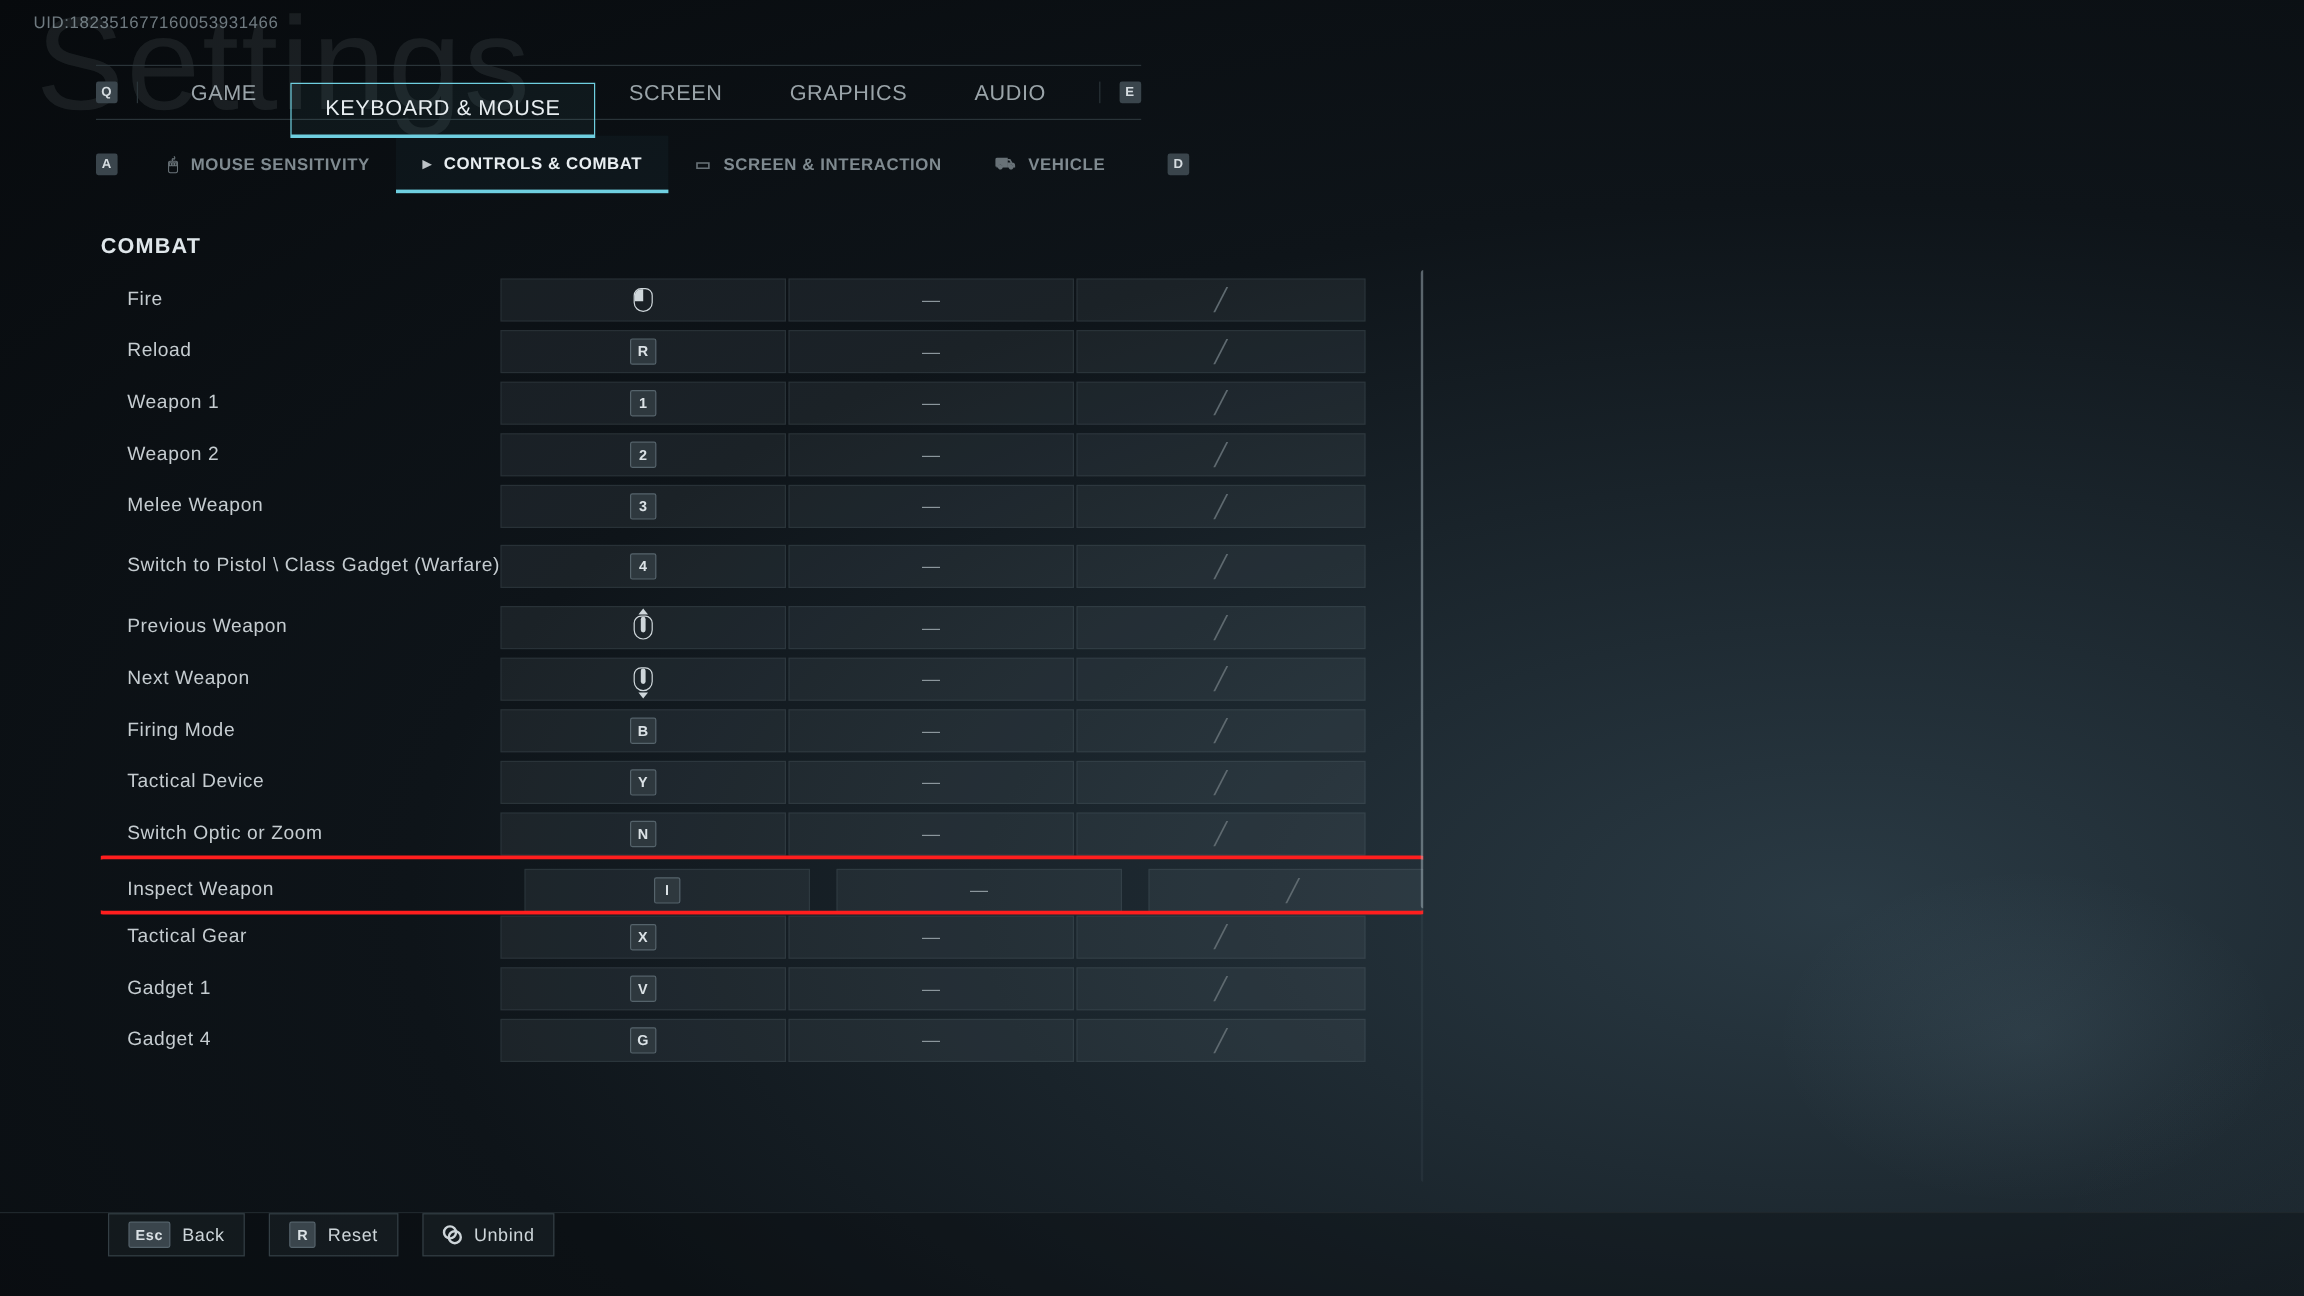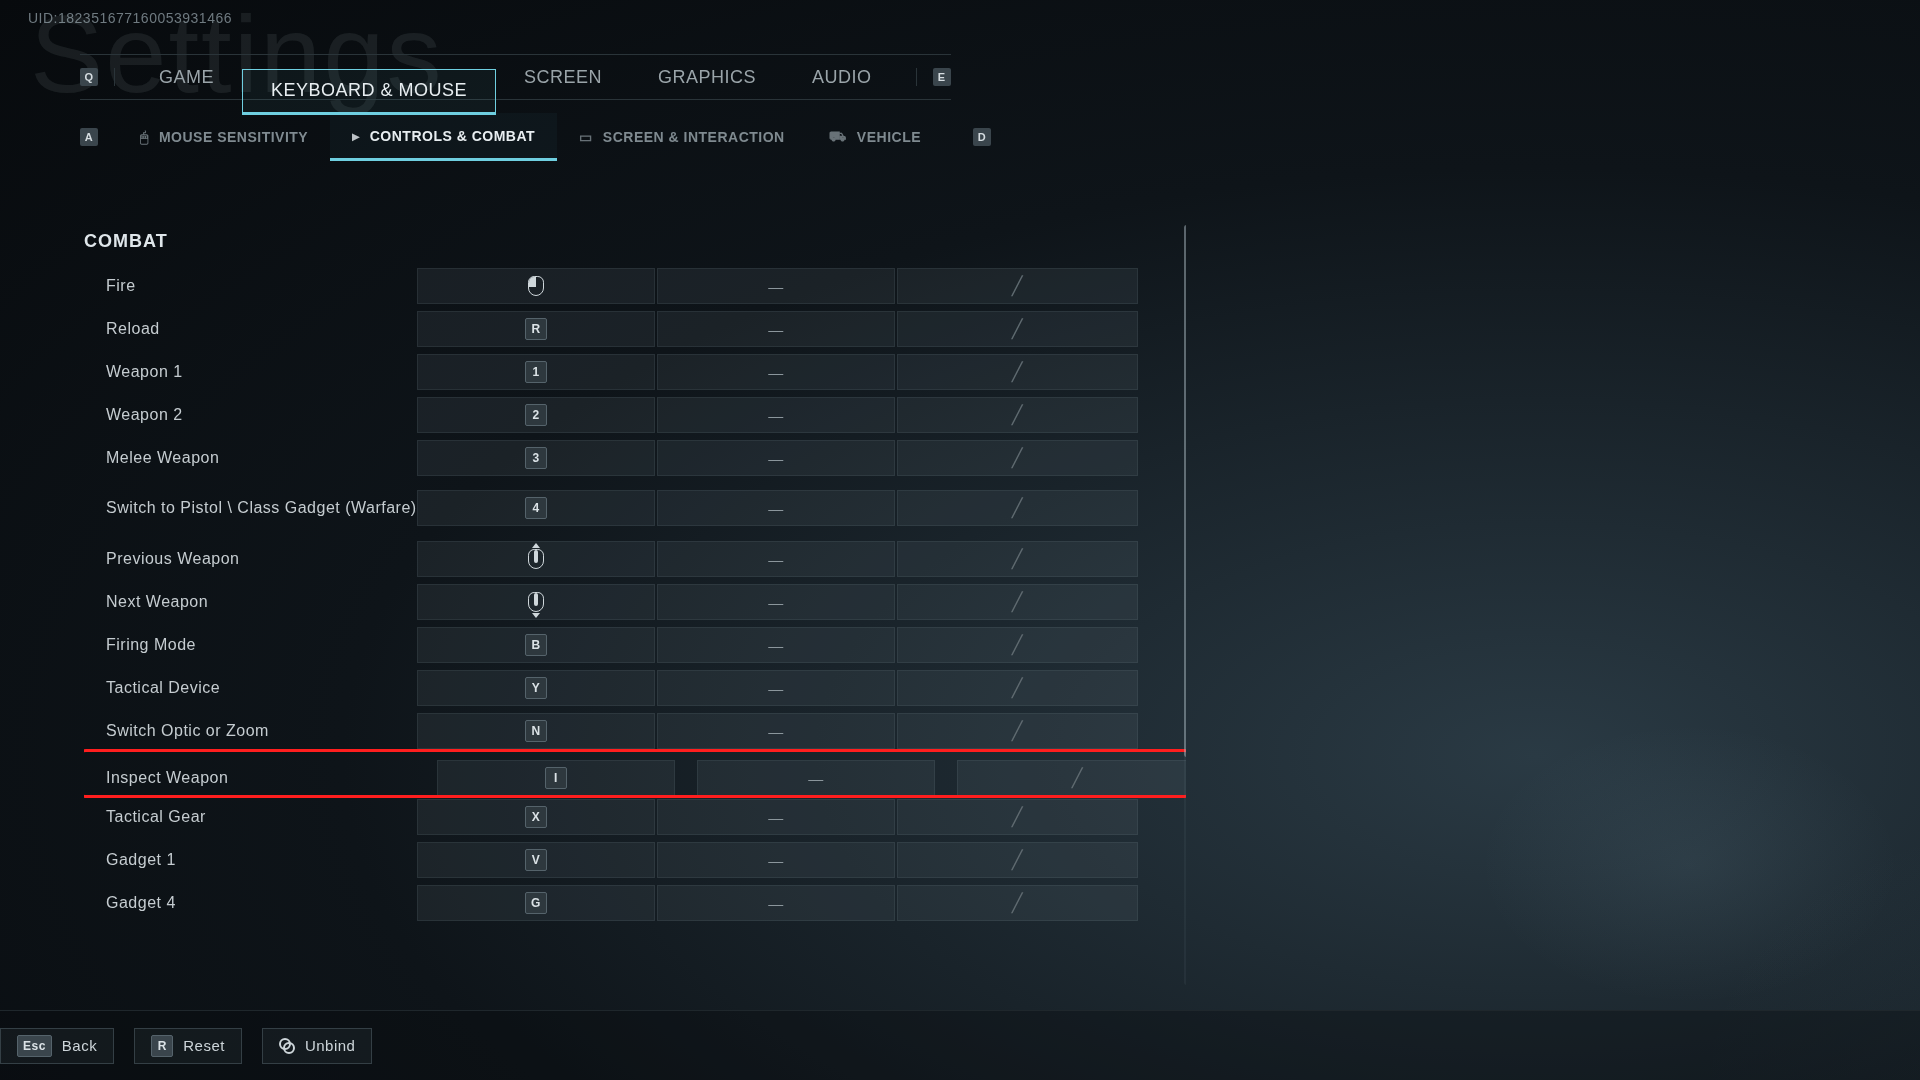--- a/index.html
+++ b/index.html
@@ -82,21 +82,21 @@
   }
   .subtab .ic { font-size:14px; opacity:.8; }
   
   .panel {
     position:absolute; top:195px; left:84px;
     width:1102px; height:800px;
     overflow:hidden;
   }
   .section-head {
     font-size:18px; font-weight:700; color:#dfe6ea;
-    margin-bottom:16px; letter-spacing:1px;margin-top:36px;
+    margin-bottom:16px; letter-spacing:1px;
   }
   .row {
     display:grid;
     grid-template-columns: 333px 240px 240px 243px;
     gap:0;
     height:35px;
     margin-bottom:8px;
     align-items:center;
   }
   .row.double { height:50px; }
@@ -159,21 +159,22 @@
     background:rgba(120,140,150,0.1); border-radius:3px;
   }
   .scroll-thumb{
     position:absolute; left:0; right:0; top:0; height:70%;
     background:rgba(190,205,212,0.4); border-radius:3px;
   }
   
   .footer{
     position:absolute; left:0; right:0; bottom:0; height:70px;
     border-top:1px solid #1f272c;
-    display:flex; align-items:center; gap:20px;
+    display:flex; gap:20px;
+    padding-left:90px;
     background:rgba(8,12,15,.35);
   }
   .fbtn{
     display:flex; align-items:center; gap:10px;
     padding:0 16px; height:36px;
     border:1px solid #343f45;
     background:rgba(60,75,82,0.18);
     color:#cdd5d9; font-size:15px;
     cursor:pointer;
   }

